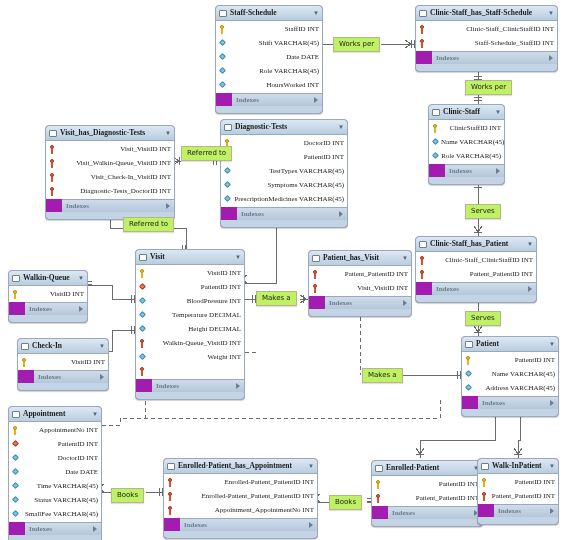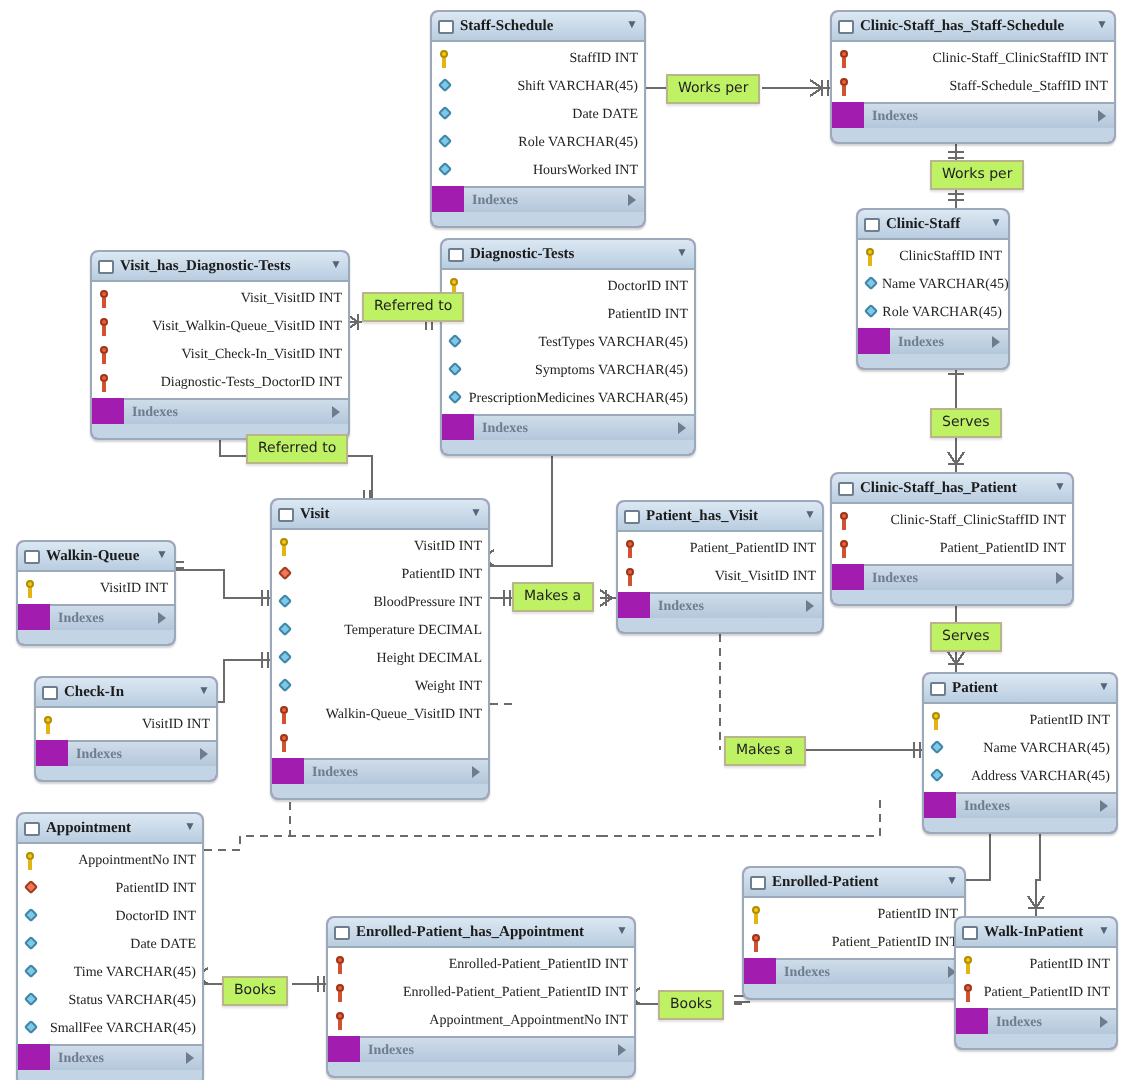--- a/index.html
+++ b/index.html
@@ -342,26 +342,26 @@
           </div>
           <div class="col">
             <span class="key plain"></span>
             <span class="cname">Temperature DECIMAL</span>
           </div>
           <div class="col">
             <span class="key plain"></span>
             <span class="cname">Height DECIMAL</span>
           </div>
           <div class="col">
+            <span class="key fkk"></span>
+            <span class="cname">Walkin-Queue_VisitID INT</span>
+          </div>
+          <div class="col">
             <span class="key plain"></span>
             <span class="cname">Weight INT</span>
-          </div>
-          <div class="col">
-            <span class="key fkk"></span>
-            <span class="cname">Walkin-Queue_VisitID INT</span>
           </div>
           <div class="col">
             <span class="key fkk"></span>
           </div>
         </div>
         <div class="idx">
           <span class="lbl">Indexes</span>
           <span class="arw"></span>
         </div>
         <div class="foot"></div>
@@ -511,21 +511,21 @@
             <span class="key fkk"></span>
             <span class="cname">Appointment_AppointmentNo INT</span>
           </div>
         </div>
         <div class="idx">
           <span class="lbl">Indexes</span>
           <span class="arw"></span>
         </div>
         <div class="foot"></div>
       </div>
-      <div class="tbl" style="left: 371px; top: 433px; width: 112px;">
+      <div class="tbl" style="left: 371px; top: 460px; width: 112px;">
         <div class="hdr">
           <span class="tico"></span>
           <span class="tname">Enrolled-Patient</span>
           <span class="caret">▼</span>
         </div>
         <div class="cols">
           <div class="col">
             <span class="key pk"></span>
             <span class="cname">PatientID INT</span>
           </div>

